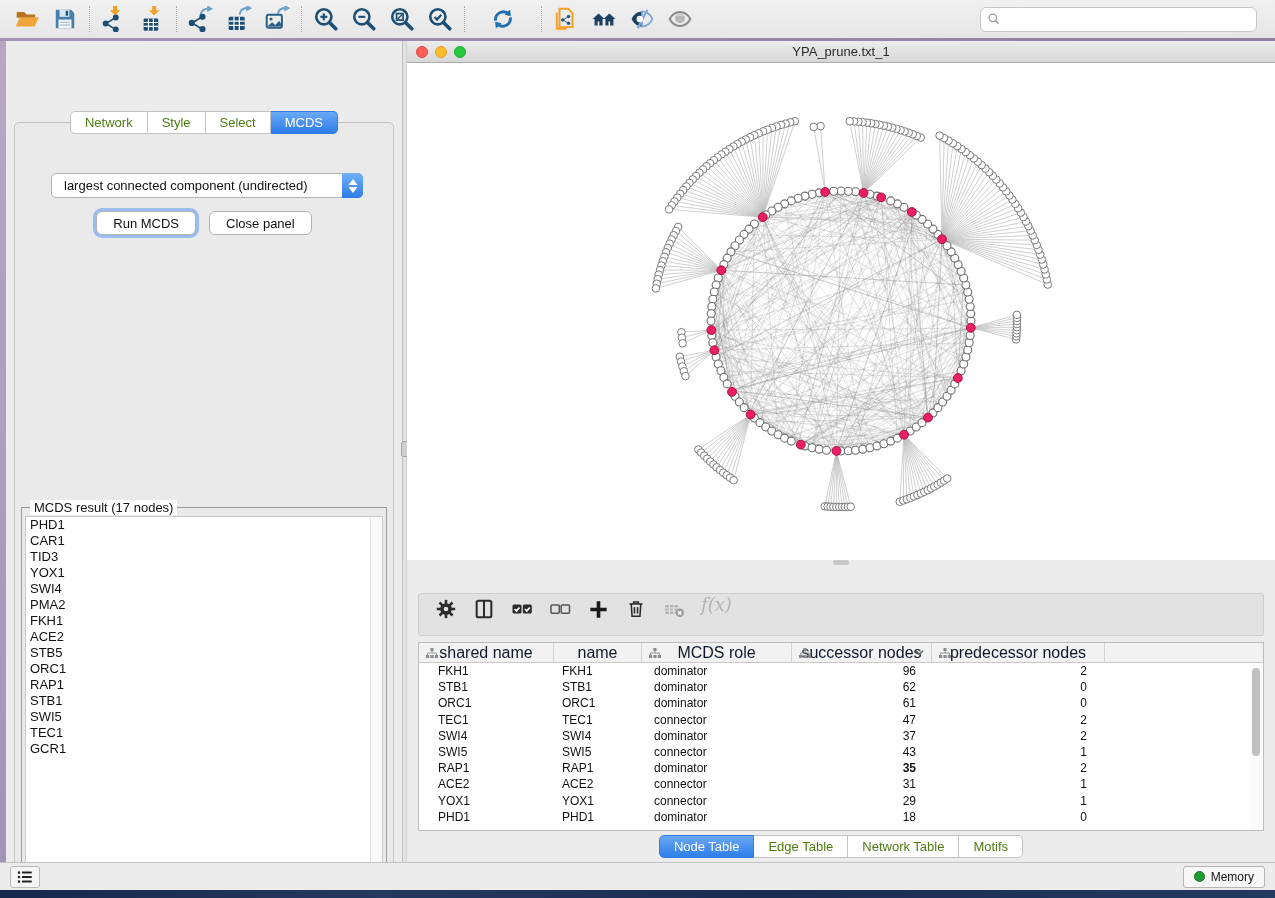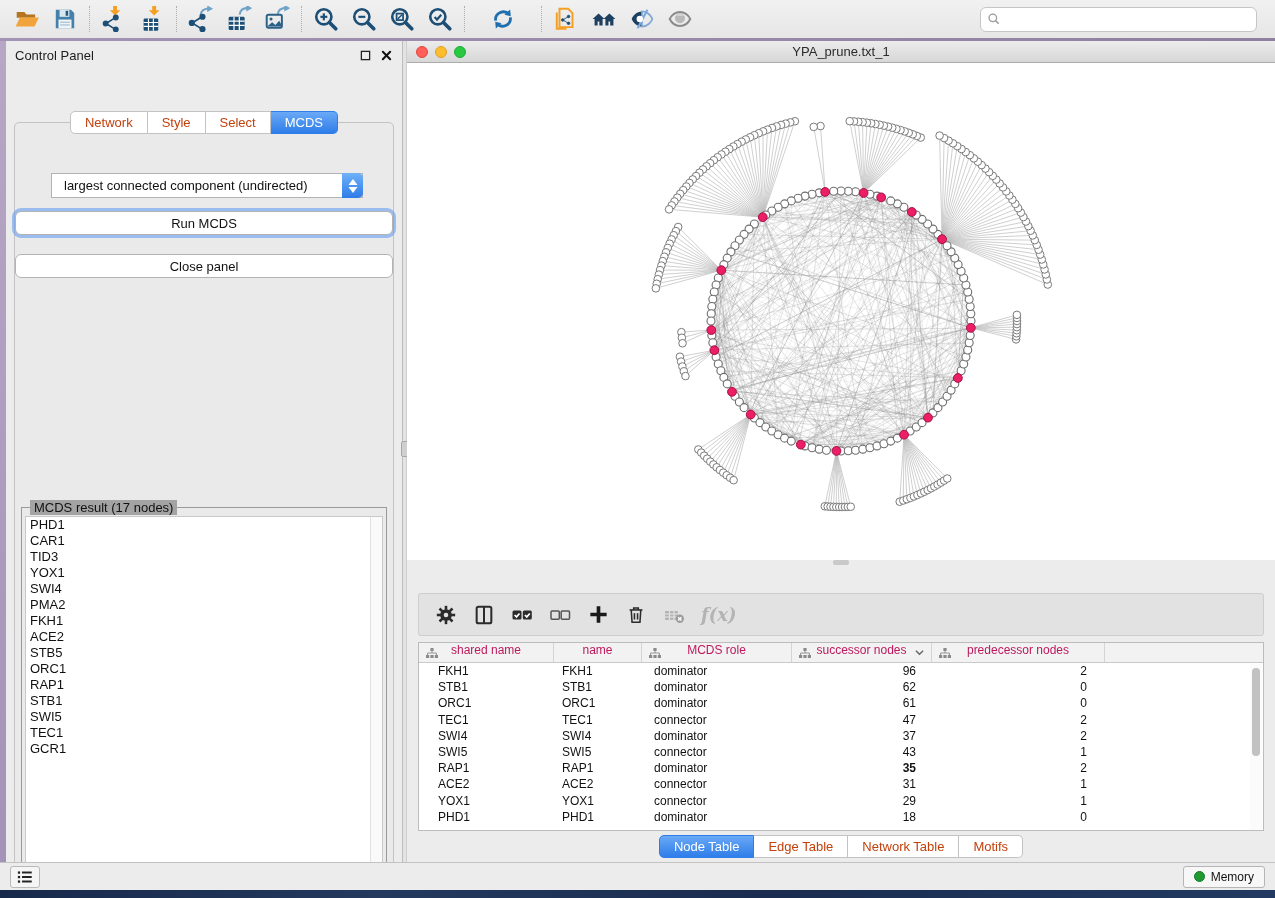--- a/index.html
+++ b/index.html
@@ -23,38 +23,38 @@
   .wall-bottom { position:absolute; left:0; top:890px; width:1275px; height:8px;
     background:linear-gradient(90deg,#17294b,#24395e 30%,#1a2c50 60%,#223a61); }
 
   
   .control-panel { position:absolute; left:6px; top:41px; width:396px; height:821px; background:#ececec; }
   .panel-header { height:28px; display:flex; align-items:center; padding:0 10px 0 9px; }
   .panel-title { font-size:13px; color:#1c1c1c; }
   .win-ctrls { margin-left:auto; display:flex; gap:9px; align-items:center; }
   .wc { width:12px; height:12px; display:flex; align-items:center; justify-content:center; }
   .cp-tabs { position:absolute; left:0; top:70px; width:100%; display:flex; justify-content:center; z-index:3; }
-  .seg { height:23px; background:#fff; border:1px solid #c3c3c3; border-left:none; font-size:13px; color:#c2410c;
+  .seg { height:23px; background:#fff; border:1px solid #c3c3c3; border-left:none; font-size:13px; color:#4d7c0f;
     display:flex; align-items:center; justify-content:center; padding:0 14px; }
   .seg:first-child { border-left:1px solid #c3c3c3; border-radius:5px 0 0 5px; }
   .seg:last-child { border-radius:0 5px 5px 0; }
   .seg.active { background:linear-gradient(#6aa9f6,#2e7de9); border-color:#2e7de9; color:#fff; }
   .cp-pane { position:absolute; left:8px; top:81px; width:380px; height:776px; border:1px solid #c3c3c3; border-radius:5px; background:#eaeaea; }
   .opt-label { position:absolute; left:0; top:32px; width:100%; text-align:center; font-size:13px; color:#111; }
   .combo { position:absolute; left:36px; top:50px; width:312px; height:25px; background:#fff; border:1px solid #b3b3b3;
-    border-radius:0; display:flex; align-items:center; }
+    border-radius:5px; display:flex; align-items:center; }
   .combo-text { flex:1; font-size:13px; color:#111; padding-left:12px; white-space:nowrap; }
   .combo-step { width:21px; height:25px; margin-right:-1px; border-radius:0 5px 5px 0;
     background:linear-gradient(#6fb1f8,#2f7ce8); display:flex; flex-direction:column; align-items:center; justify-content:center; gap:2px; }
-  .btn-row { position:absolute; left:0; top:88px; width:100%; display:flex; justify-content:center; gap:19px;flex-direction:column; }
+  .btn-row { position:absolute; left:0; top:88px; width:100%; display:flex; justify-content:center; gap:13px; }
   .mac-btn { height:24px; background:#fff; border:1px solid #b3b3b3; border-radius:6px; font-size:13px; color:#111;
     display:flex; align-items:center; justify-content:center; padding:0 16px; }
   .mac-btn.focused { box-shadow:0 0 0 3px rgba(90,150,240,.55); }
   .result-group { position:absolute; left:6px; top:384px; width:366px; height:368px; border:1px solid #9a9a9a; background:#eaeaea; }
-  .result-legend { position:absolute; left:8px; top:-8px; background:#a3a3a3; padding:0 4px; font-size:13px; color:#111; }
+  .result-legend { position:absolute; left:8px; top:-8px; background:#ffffff; padding:0 4px; font-size:13px; color:#111; }
   .result-list { position:absolute; left:3px; top:8px; right:3px; bottom:3px; background:#fff; border:1px solid #c9c9c9; overflow:hidden; }
   .result-scroll { position:absolute; right:0; top:0; width:12px; height:100%; background:#fafafa; border-left:1px solid #e2e2e2; }
   .result-item { font-size:13px; color:#111; line-height:16px; padding-left:4px; }
 
   
   .vsplit { position:absolute; left:402px; top:41px; width:5px; height:821px; background:#e3e3e3; border-left:1px solid #bdbdbd; border-right:1px solid #cfcfcf; }
   .vsplit .handle { position:absolute; left:-2px; top:400px; width:8px; height:16px; background:#cfcfcf; border:1px solid #a8a8a8; border-radius:2px; }
 
   
   .net-area { position:absolute; left:407px; top:41px; width:868px; height:519px; }
@@ -67,27 +67,27 @@
   .light.yellow { background:#febc2f; border:1px solid #e0a123; }
   .light.green { background:#29c841; border:1px solid #1dad35; }
   .net-title { width:100%; text-align:center; font-size:13px; color:#2b2b2b; }
   .net-canvas { position:absolute; left:0; top:22px; width:868px; height:497px; background:#ffffff; }
 
   
   .table-panel { position:absolute; left:407px; top:563px; width:868px; height:299px; background:#ececec; }
   .tp-handle { position:absolute; left:50%; top:-3px; width:16px; height:5px; margin-left:-8px; background:#c9c9c9; border-radius:2px; }
   .tp-header { height:26px; display:flex; align-items:center; padding:0 12px 0 14px; }
   .tp-toolbar { position:absolute; left:11px; top:30px; width:846px; height:43px; background:#e2e2e2;
-    border:1px solid #cdcdcd; border-radius:3px; display:flex; align-items:center; padding-left:12px; gap:8px;font-weight:bold; }
+    border:1px solid #cdcdcd; border-radius:3px; display:flex; padding-left:12px; gap:8px; }
   .ttbtn { width:30px; height:30px; display:flex; align-items:center; justify-content:center; }
   .fx { font-family:"DejaVu Serif", serif; font-style:italic; font-size:18px; color:#b3b3b3; padding-left:4px; }
 
   .grid-wrap { position:absolute; left:11px; top:79px; width:846px; height:189px; background:#fff; border:1px solid #bcbcbc; }
   .grid-head { display:flex; height:20px; background:#f2f2f2; border-bottom:1px solid #c9c9c9; }
-  .gh-cell { display:flex; align-items:flex-start; justify-content:center; position:relative; font-size:12px; color:#be185d;
+  .gh-cell { display:flex; align-items:flex-end; justify-content:center; position:relative; font-size:16px; color:#0f172a;
     border-right:1px solid #d4d4d4; gap:4px; }
   .gh-icon { position:absolute; left:7px; top:5px; }
   .gh-sort { position:absolute; right:7px; top:6px; }
   .grid-body { position:relative; }
   .grow { display:flex; height:16.2px; align-items:center; }
   .gcell { font-size:12px; color:#111; white-space:nowrap; overflow:hidden; }
   .vscroll { position:absolute; right:1px; top:21px; width:12px; height:166px; background:#fbfbfb; }
   .vthumb { position:absolute; left:2px; top:4px; width:8px; height:88px; background:#c1c1c1; border-radius:4px; }
 
   .tp-tabs { position:absolute; left:0; top:272px; width:100%; display:flex; justify-content:center; }
@@ -291,38 +291,20 @@
           <circle cx="10" cy="10" r="6.5" fill="none" stroke="#9a9a9a" stroke-width="2.2"></circle>
           <line x1="15" y1="15" x2="20" y2="20" stroke="#9a9a9a" stroke-width="2.6"></line>
         </svg>
       <input type="text" value="" style="">
     </div>
   </div>
   <div class="wall-gap"></div>
   <div class="wall-left"></div>
 
   <div class="control-panel">
-    <div class="panel-header">
-      <span class="panel-title">Control Panel</span>
-      <span class="win-ctrls">
-        <span class="wc">
-            <svg width="11" height="11" viewBox="0 0 12 12">
-              <rect x="1.5" y="1.5" width="9" height="9" fill="none" stroke="#222" stroke-width="1.4"></rect>
-            </svg>
-          </span>
-        <span class="wc">
-            <svg width="11" height="11" viewBox="0 0 12 12">
-              <g stroke="#111" stroke-width="2.2" stroke-linecap="round">
-                <line x1="2" y1="2" x2="10" y2="10"></line>
-                <line x1="10" y1="2" x2="2" y2="10"></line>
-              </g>
-            </svg>
-          </span>
-      </span>
-    </div>
     <div class="cp-tabs">
       <div class="seg">Network</div>
       <div class="seg">Style</div>
       <div class="seg">Select</div>
       <div class="seg active">MCDS</div>
     </div>
     <div class="cp-pane">
       <div class="combo">
         <span class="combo-text">largest connected component (undirected)</span>
         <span class="combo-step">

